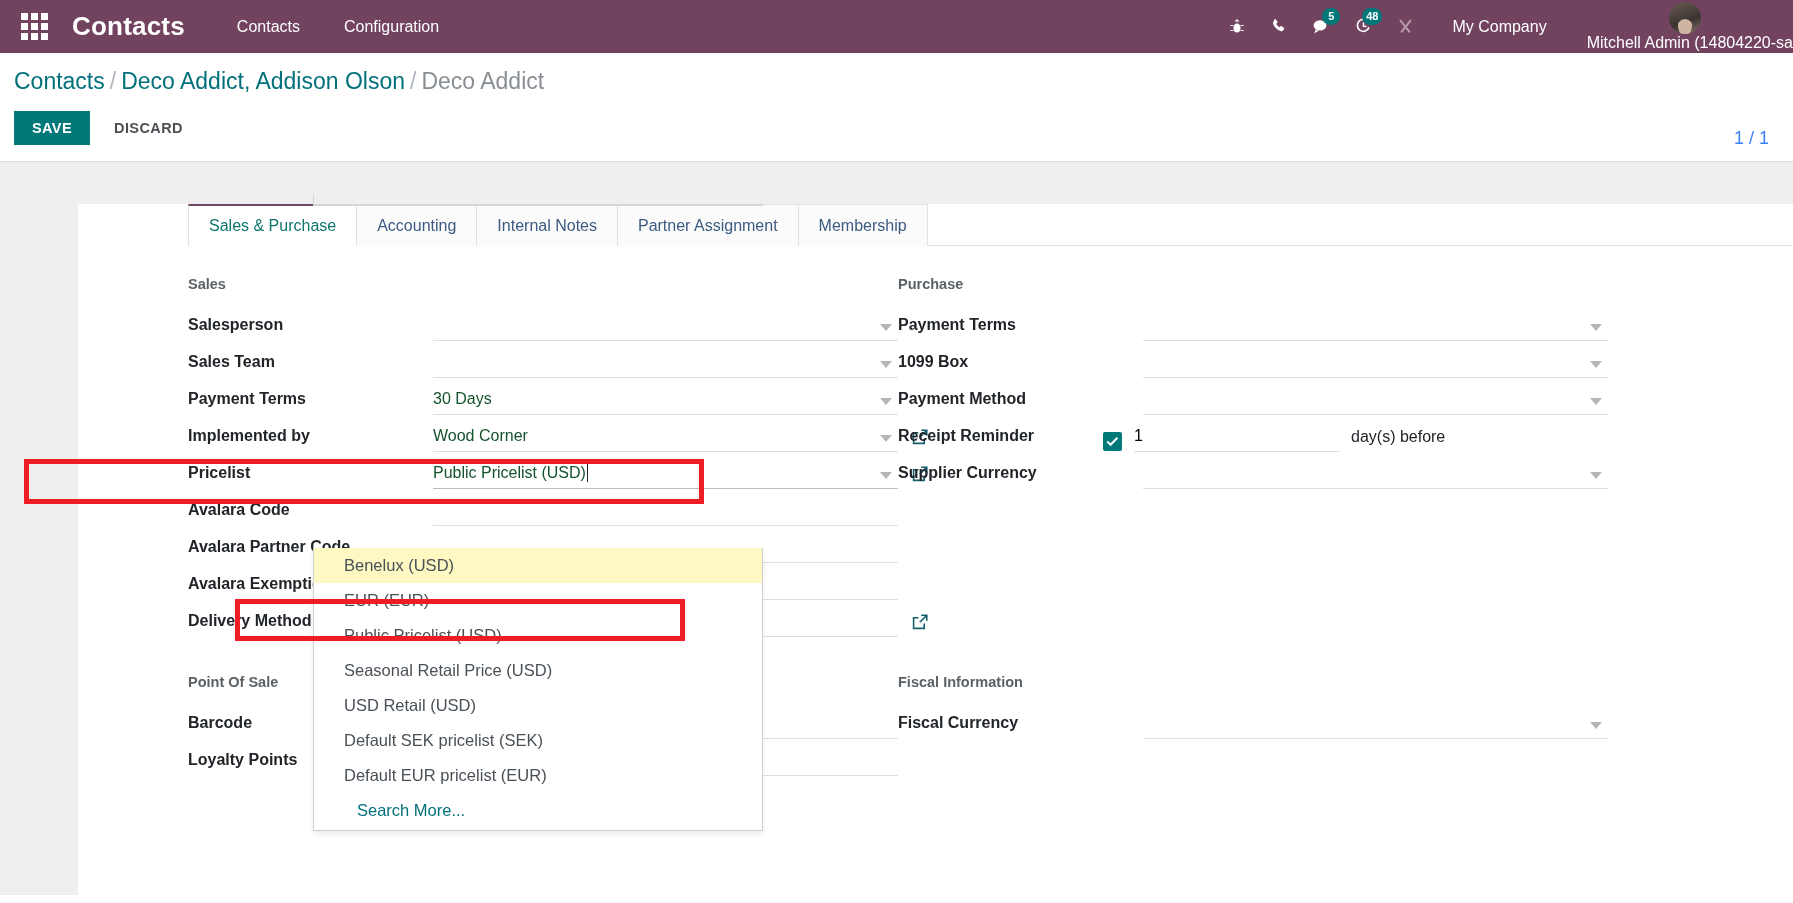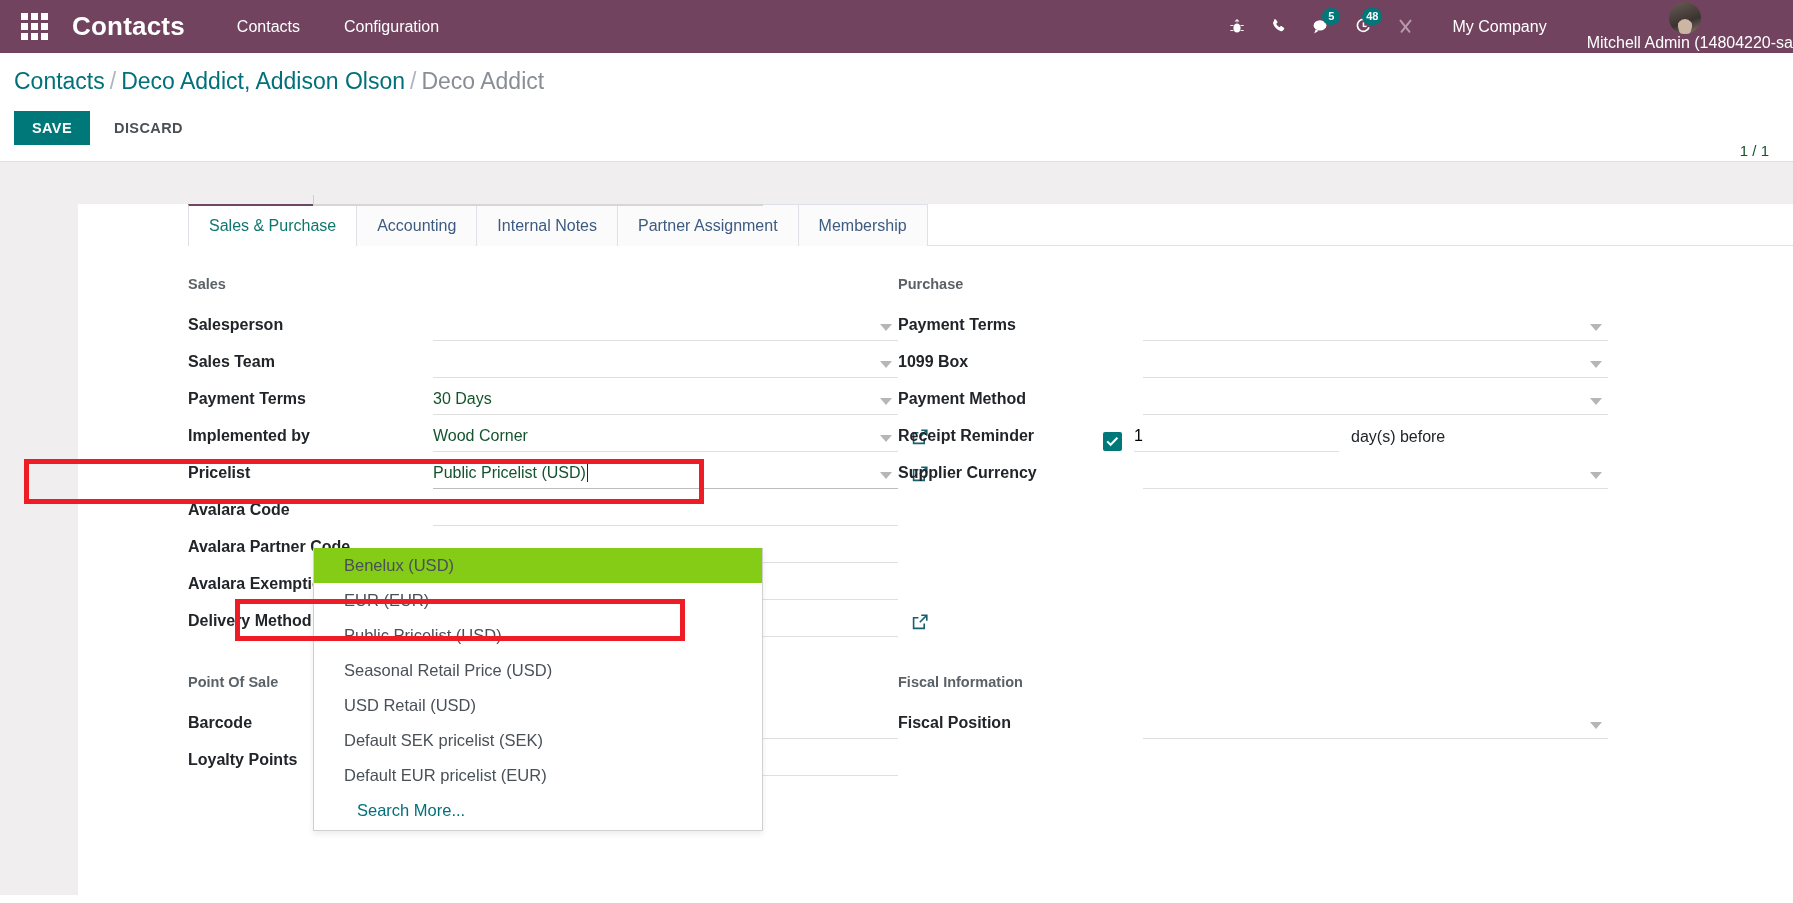--- a/index.html
+++ b/index.html
@@ -163,23 +163,23 @@
     font-weight: bold;
     letter-spacing: .4px;
     padding: 9px 16px;
     margin-left: 8px;
     cursor: pointer;
     font-family: "Liberation Sans", sans-serif;
   }
   .pager {
     position: absolute;
     right: 24px;
-    bottom: 2px;
-    font-size: 15px;
-    color: #14532d;
+    bottom: 12px;
+    font-size: 18px;
+    color: #3b82f6;
     white-space: nowrap;
   }
 
   
   .content-area {
     background: #f0eeee;
     height: 733px;
     position: relative;
     overflow: hidden;
   }
@@ -358,21 +358,21 @@
     z-index: 30;
     padding: 0;
   }
   .dd-item {
     font-size: 16.5px;
     color: #495057;
     padding: 8px 12px 8px 30px;
     white-space: nowrap;
     cursor: pointer;
   }
-  .dd-item.hl { background: #84cc16; }
+  .dd-item.hl { background: #fef9c3; }
   .dd-more {
     font-size: 16.5px;
     color: #00707a;
     padding: 8px 12px 10px 43px;
     cursor: pointer;
     white-space: nowrap;
   }
 </style>
 </head>
 <body>
@@ -615,21 +615,21 @@
 
         <div class="spacer-row"></div>
         <div class="spacer-row"></div>
         <div class="spacer-row"></div>
         <div class="spacer-row"></div>
         <div class="spacer-row"></div>
 
         <div class="group-title">Fiscal Information</div>
 
         <div class="frow">
-          <div class="flabel">Fiscal Position</div>
+          <div class="flabel">Fiscal Currency</div>
           <div class="fval"></div>
           <span class="caret"></span>
         </div>
       </div>
     </div>
 
     <div class="dropdown" style="left:235px; top:344px; width:450px;">
       <div class="dd-item hl">Benelux (USD)</div>
       <div class="dd-item">EUR (EUR)</div>
       <div class="dd-item">Public Pricelist (USD)</div>

